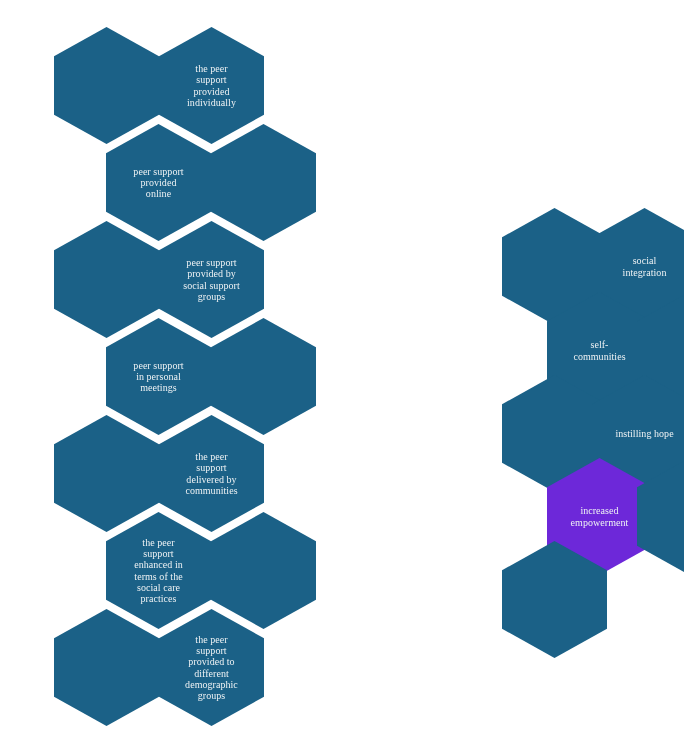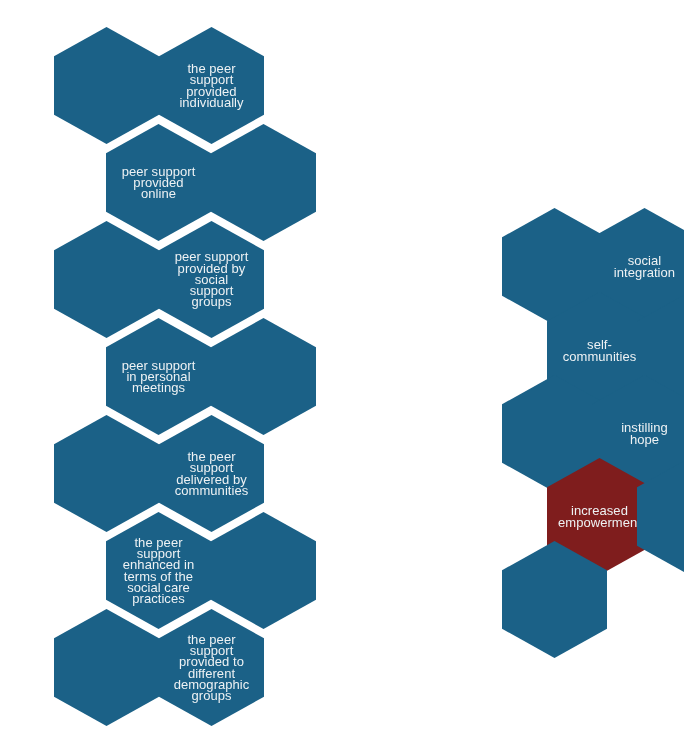--- a/index.html
+++ b/index.html
@@ -29,26 +29,26 @@
     -webkit-clip-path: polygon(50% 0%, 100% 25%, 100% 75%, 50% 100%, 0% 75%, 0% 25%);
     clip-path: polygon(50% 0%, 100% 25%, 100% 75%, 50% 100%, 0% 75%, 0% 25%);
     display: flex;
     align-items: center;
     justify-content: center;
     box-sizing: border-box;
     padding: 0 13px;
   }
   .hex-label {
     color: #eef2f4;
-    font-size: 13px;
+    font-size: 10px;
     line-height: 11.2px;
     text-align: center;
     letter-spacing: 0.05px;
     white-space: pre-line;
-    font-family: Liberation Sans, sans-serif;
+    font-family: Liberation Serif, serif;
   }
 </style>
 </head>
 <body>
 
 <div id="canvas" style="background: rgb(255, 255, 255);">
     <div style="position: absolute; left: 0px; top: 0px; width: 100%; height: 100%;">
       <div class="hex blank" style="left: 54px; top: 27px; width: 105px; height: 117px; background: rgb(27, 97, 135);"></div>
       <div class="hex" style="left: 159px; top: 27px; width: 105px; height: 117px; background: rgb(27, 97, 135);">
         <span class="hex-label" style="color: rgb(238, 242, 244);">the peer
@@ -109,20 +109,20 @@
       </div>
       <div class="hex" style="left: 499px; top: 292px; width: 105px; height: 117px; background: rgb(27, 97, 135);">
         <span class="hex-label" style="color: rgb(238, 242, 244);">self-
 communities</span>
       </div>
       <div class="hex blank" style="left: 589px; top: 292px; width: 105px; height: 117px; background: rgb(27, 97, 135);"></div>
       <div class="hex blank" style="left: 454px; top: 375px; width: 105px; height: 117px; background: rgb(27, 97, 135);"></div>
       <div class="hex" style="left: 544px; top: 375px; width: 105px; height: 117px; background: rgb(27, 97, 135);">
         <span class="hex-label" style="color: rgb(238, 242, 244);">instilling hope</span>
       </div>
-      <div class="hex" style="left: 499px; top: 458px; width: 105px; height: 117px; background: #7f1d1d;">
+      <div class="hex" style="left: 499px; top: 458px; width: 105px; height: 117px; background: #6d28d9;">
         <span class="hex-label" style="color: rgb(238, 242, 244);">increased
 empowerment</span>
       </div>
       <div class="hex blank" style="left: 589px; top: 458px; width: 105px; height: 117px; background: rgb(27, 97, 135);"></div>
       <div class="hex blank" style="left: 454px; top: 541px; width: 105px; height: 117px; background: rgb(27, 97, 135);"></div>
     </div>
   </div>
 
 </body></html>

